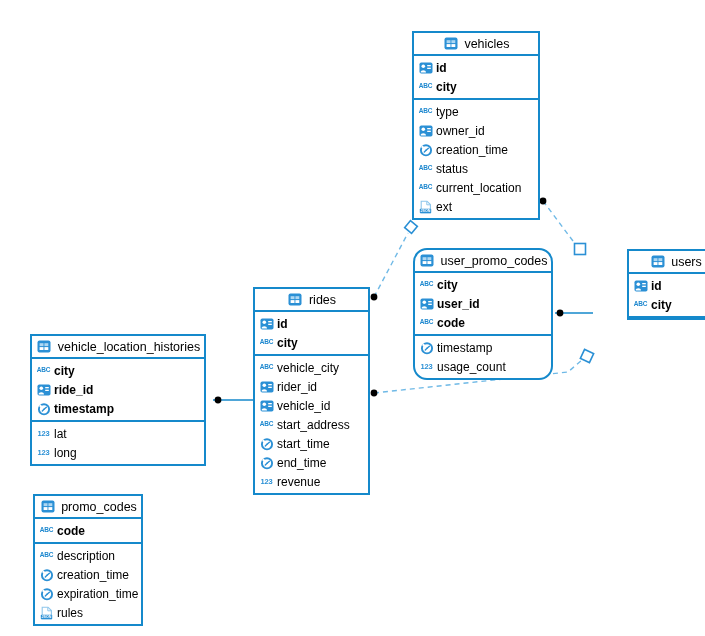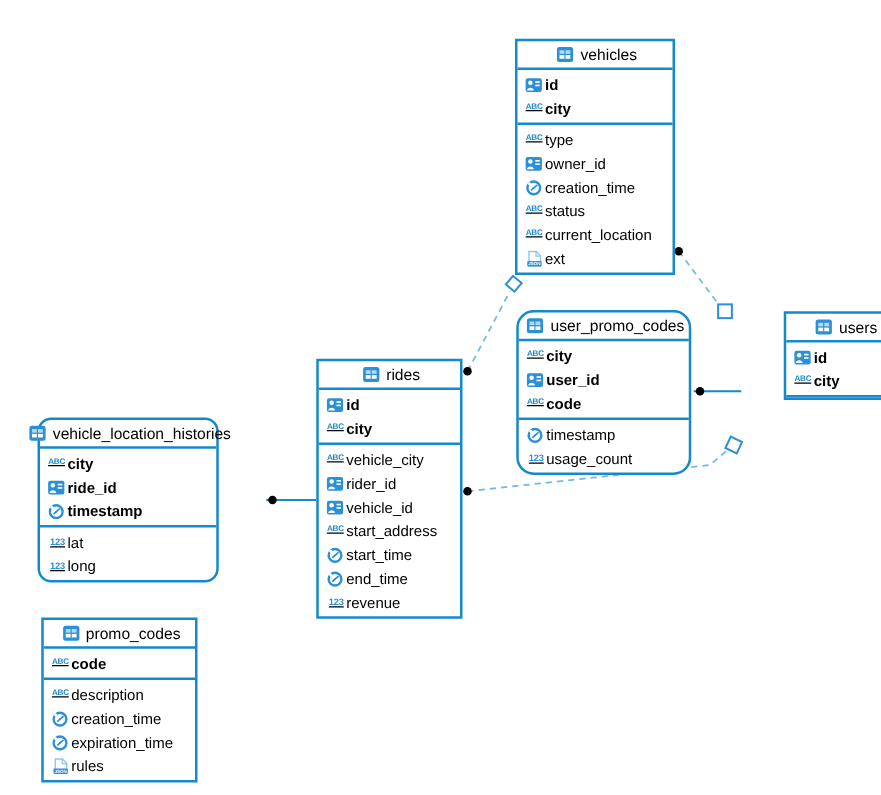--- a/index.html
+++ b/index.html
@@ -23,21 +23,21 @@
     font-size:12.5px;color:#000;white-space:nowrap;
   }
   .section{padding:2px 0;}
   .section.pk{border-bottom:2px solid var(--border-blue);}
   .row{
     display:flex;align-items:center;height:19px;padding:0 3px;
     font-size:12px;color:#000;
   }
   .row.bold{font-weight:bold;}
   .cicon{
-    width:17px;flex:none;display:flex;align-items:center;justify-content:flex-end;text-decoration:underline;
+    width:17px;flex:none;display:flex;align-items:center;justify-content:center;
   }
   .clabel{margin-left:2px;white-space:nowrap;}
   .txticon{
     font-size:6.5px;font-weight:bold;color:#1e88cf;letter-spacing:-0.2px;line-height:1;
   }
   .txticon.num{font-size:7.5px;color:#2b90d5;}
 </style>
 </head>
 <body>
 
@@ -332,21 +332,21 @@
             <span class="clabel">end_time</span>
           </div>
           <div class="row">
             <span class="cicon">
               <span class="txticon num">123</span>
             </span>
             <span class="clabel">revenue</span>
           </div>
         </div>
       </div>
-      <div class="table" style="left: 30px; top: 334px; width: 145px; border-radius: 11px;">
+      <div class="table" style="left: 30px; top: 334px; width: 176px;">
         <div class="thead">
           <span class="cicon">
             <svg width="14" height="13" viewBox="0 0 14 13">
               <rect x="0.5" y="0.5" width="13" height="12" rx="2" fill="#2b90d5"></rect>
               <rect x="2.6" y="3.2" width="3.9" height="2.9" fill="#aed7f2"></rect>
               <rect x="7.4" y="3.2" width="3.9" height="2.9" fill="#aed7f2"></rect>
               <rect x="2.6" y="7.1" width="3.9" height="2.9" fill="#ffffff"></rect>
               <rect x="7.4" y="7.1" width="3.9" height="2.9" fill="#ffffff"></rect>
             </svg>
           </span>
@@ -391,21 +391,21 @@
             <span class="clabel">lat</span>
           </div>
           <div class="row">
             <span class="cicon">
               <span class="txticon num">123</span>
             </span>
             <span class="clabel">long</span>
           </div>
         </div>
       </div>
-      <div class="table" style="left: 33px; top: 494px; width: 125px;">
+      <div class="table" style="left: 33px; top: 494px; width: 110px;">
         <div class="thead">
           <span class="cicon">
             <svg width="14" height="13" viewBox="0 0 14 13">
               <rect x="0.5" y="0.5" width="13" height="12" rx="2" fill="#2b90d5"></rect>
               <rect x="2.6" y="3.2" width="3.9" height="2.9" fill="#aed7f2"></rect>
               <rect x="7.4" y="3.2" width="3.9" height="2.9" fill="#aed7f2"></rect>
               <rect x="2.6" y="7.1" width="3.9" height="2.9" fill="#ffffff"></rect>
               <rect x="7.4" y="7.1" width="3.9" height="2.9" fill="#ffffff"></rect>
             </svg>
           </span>

